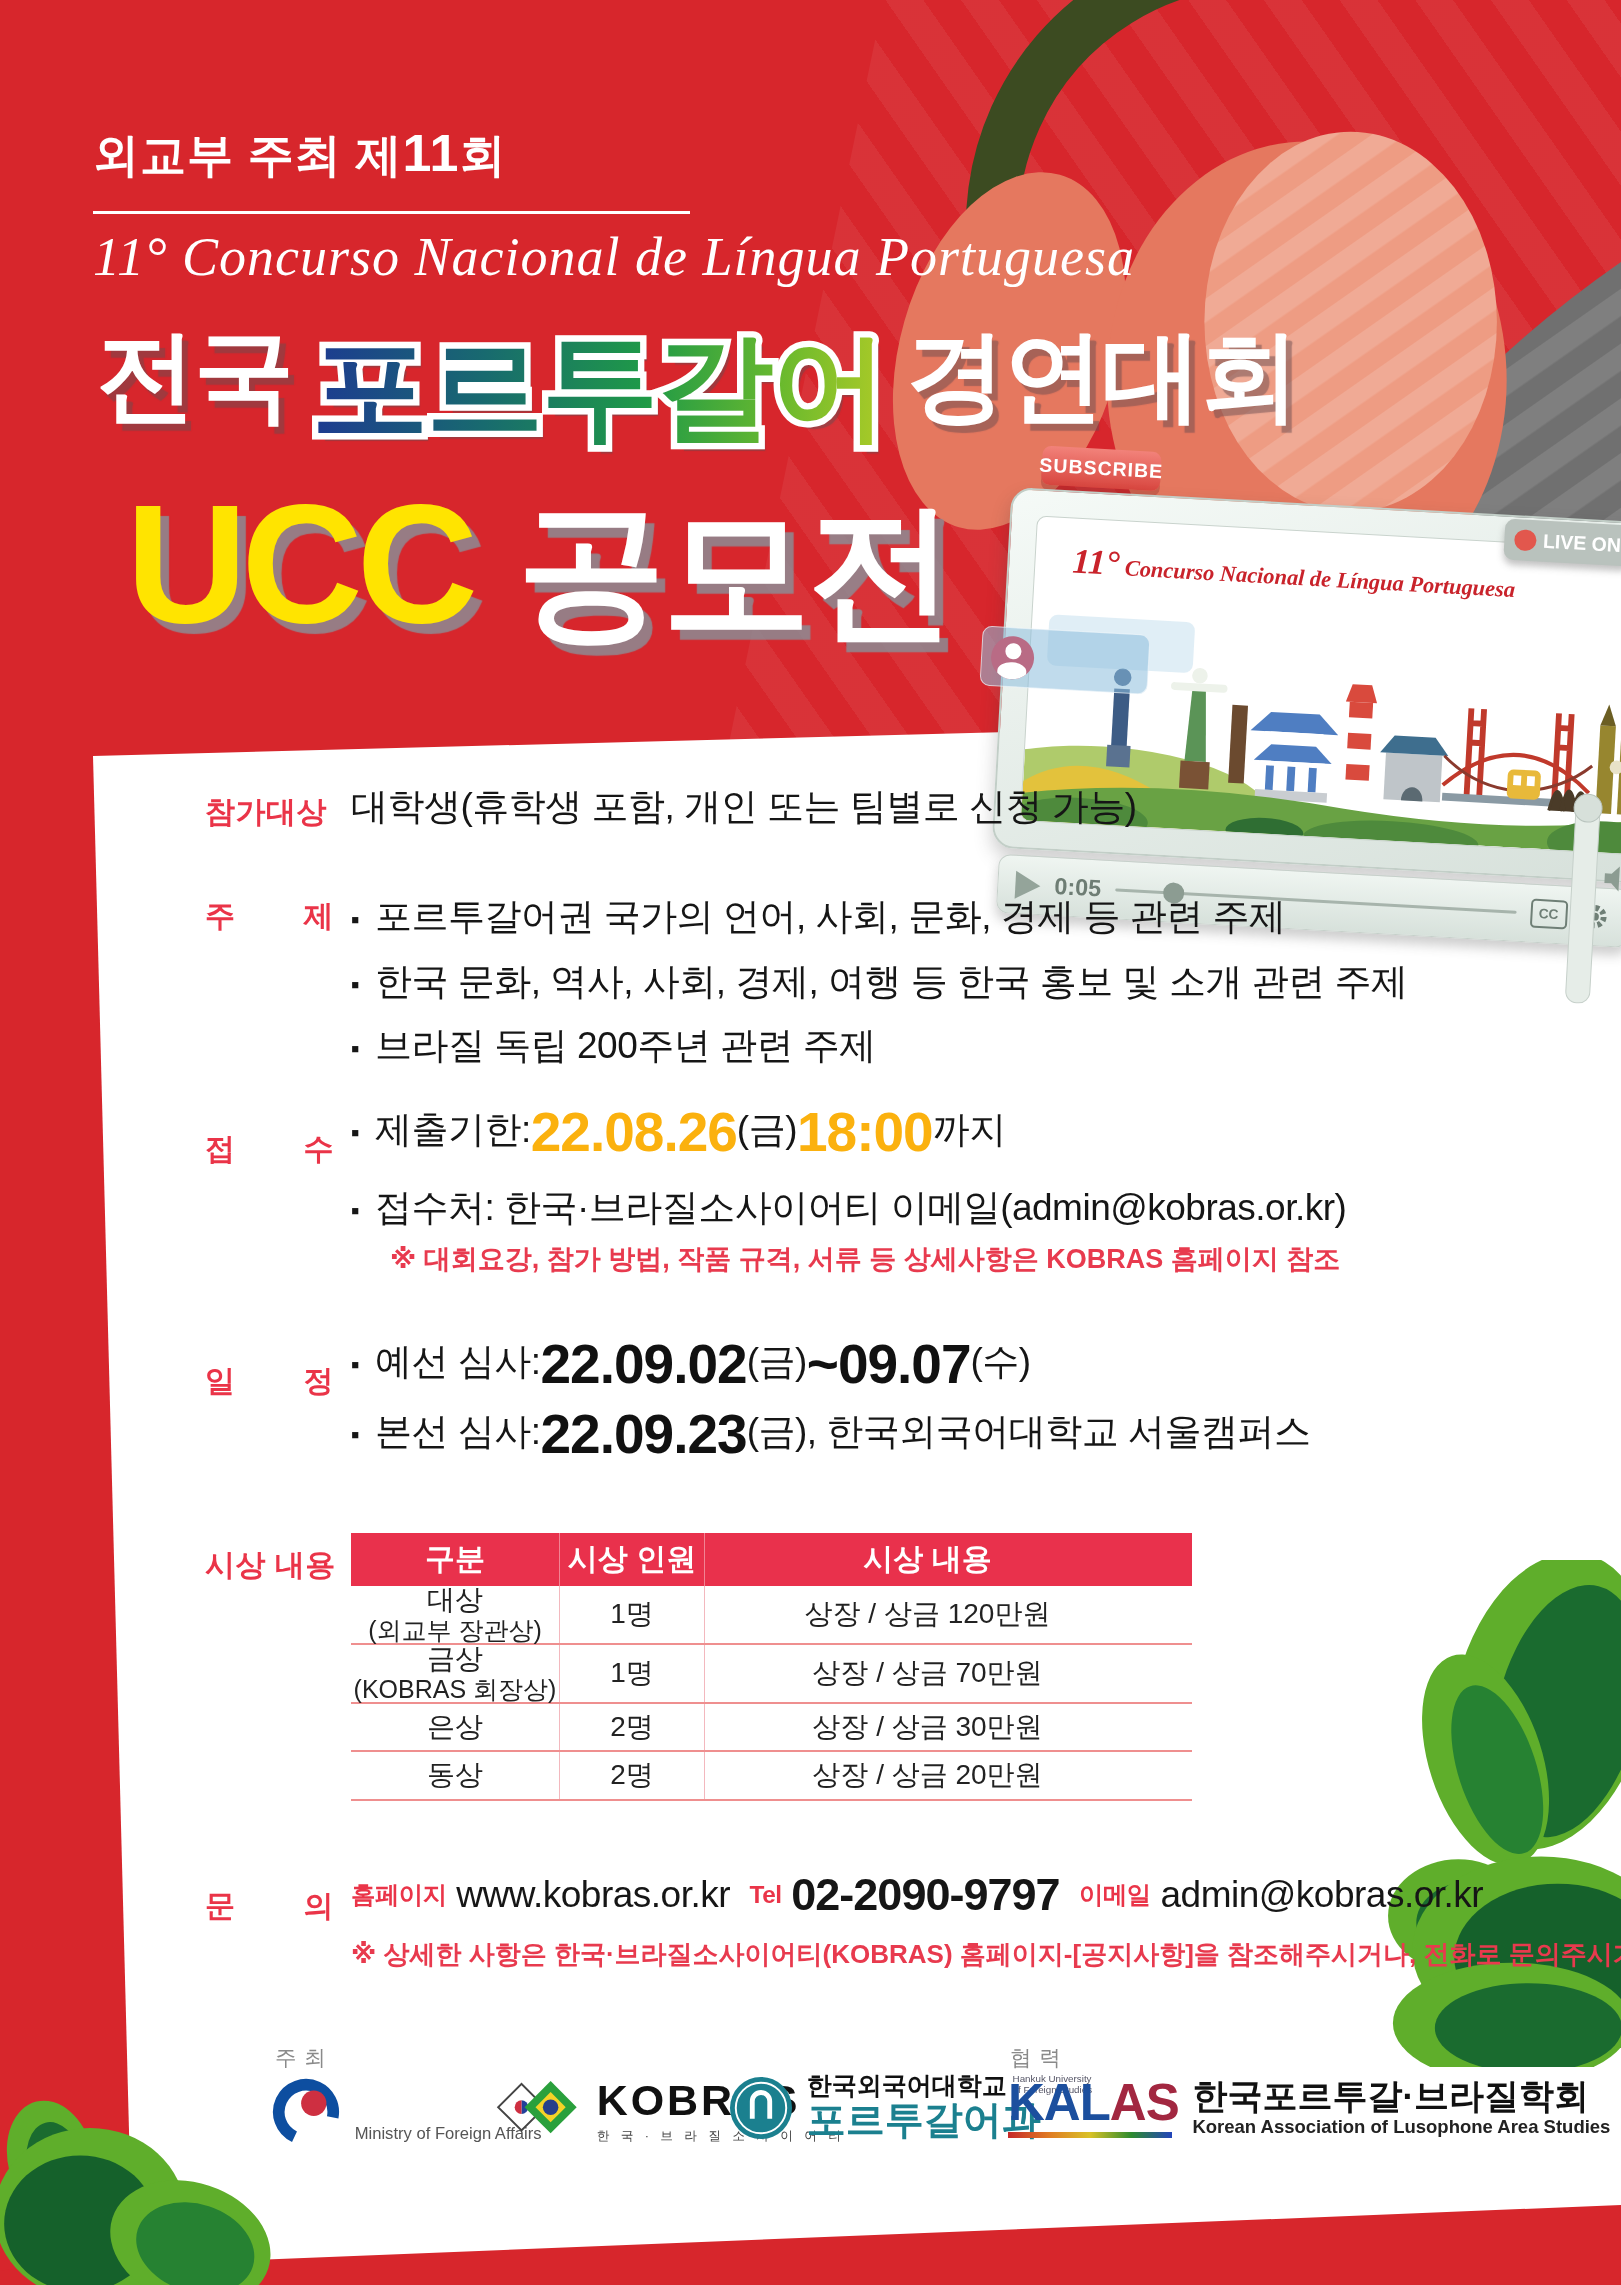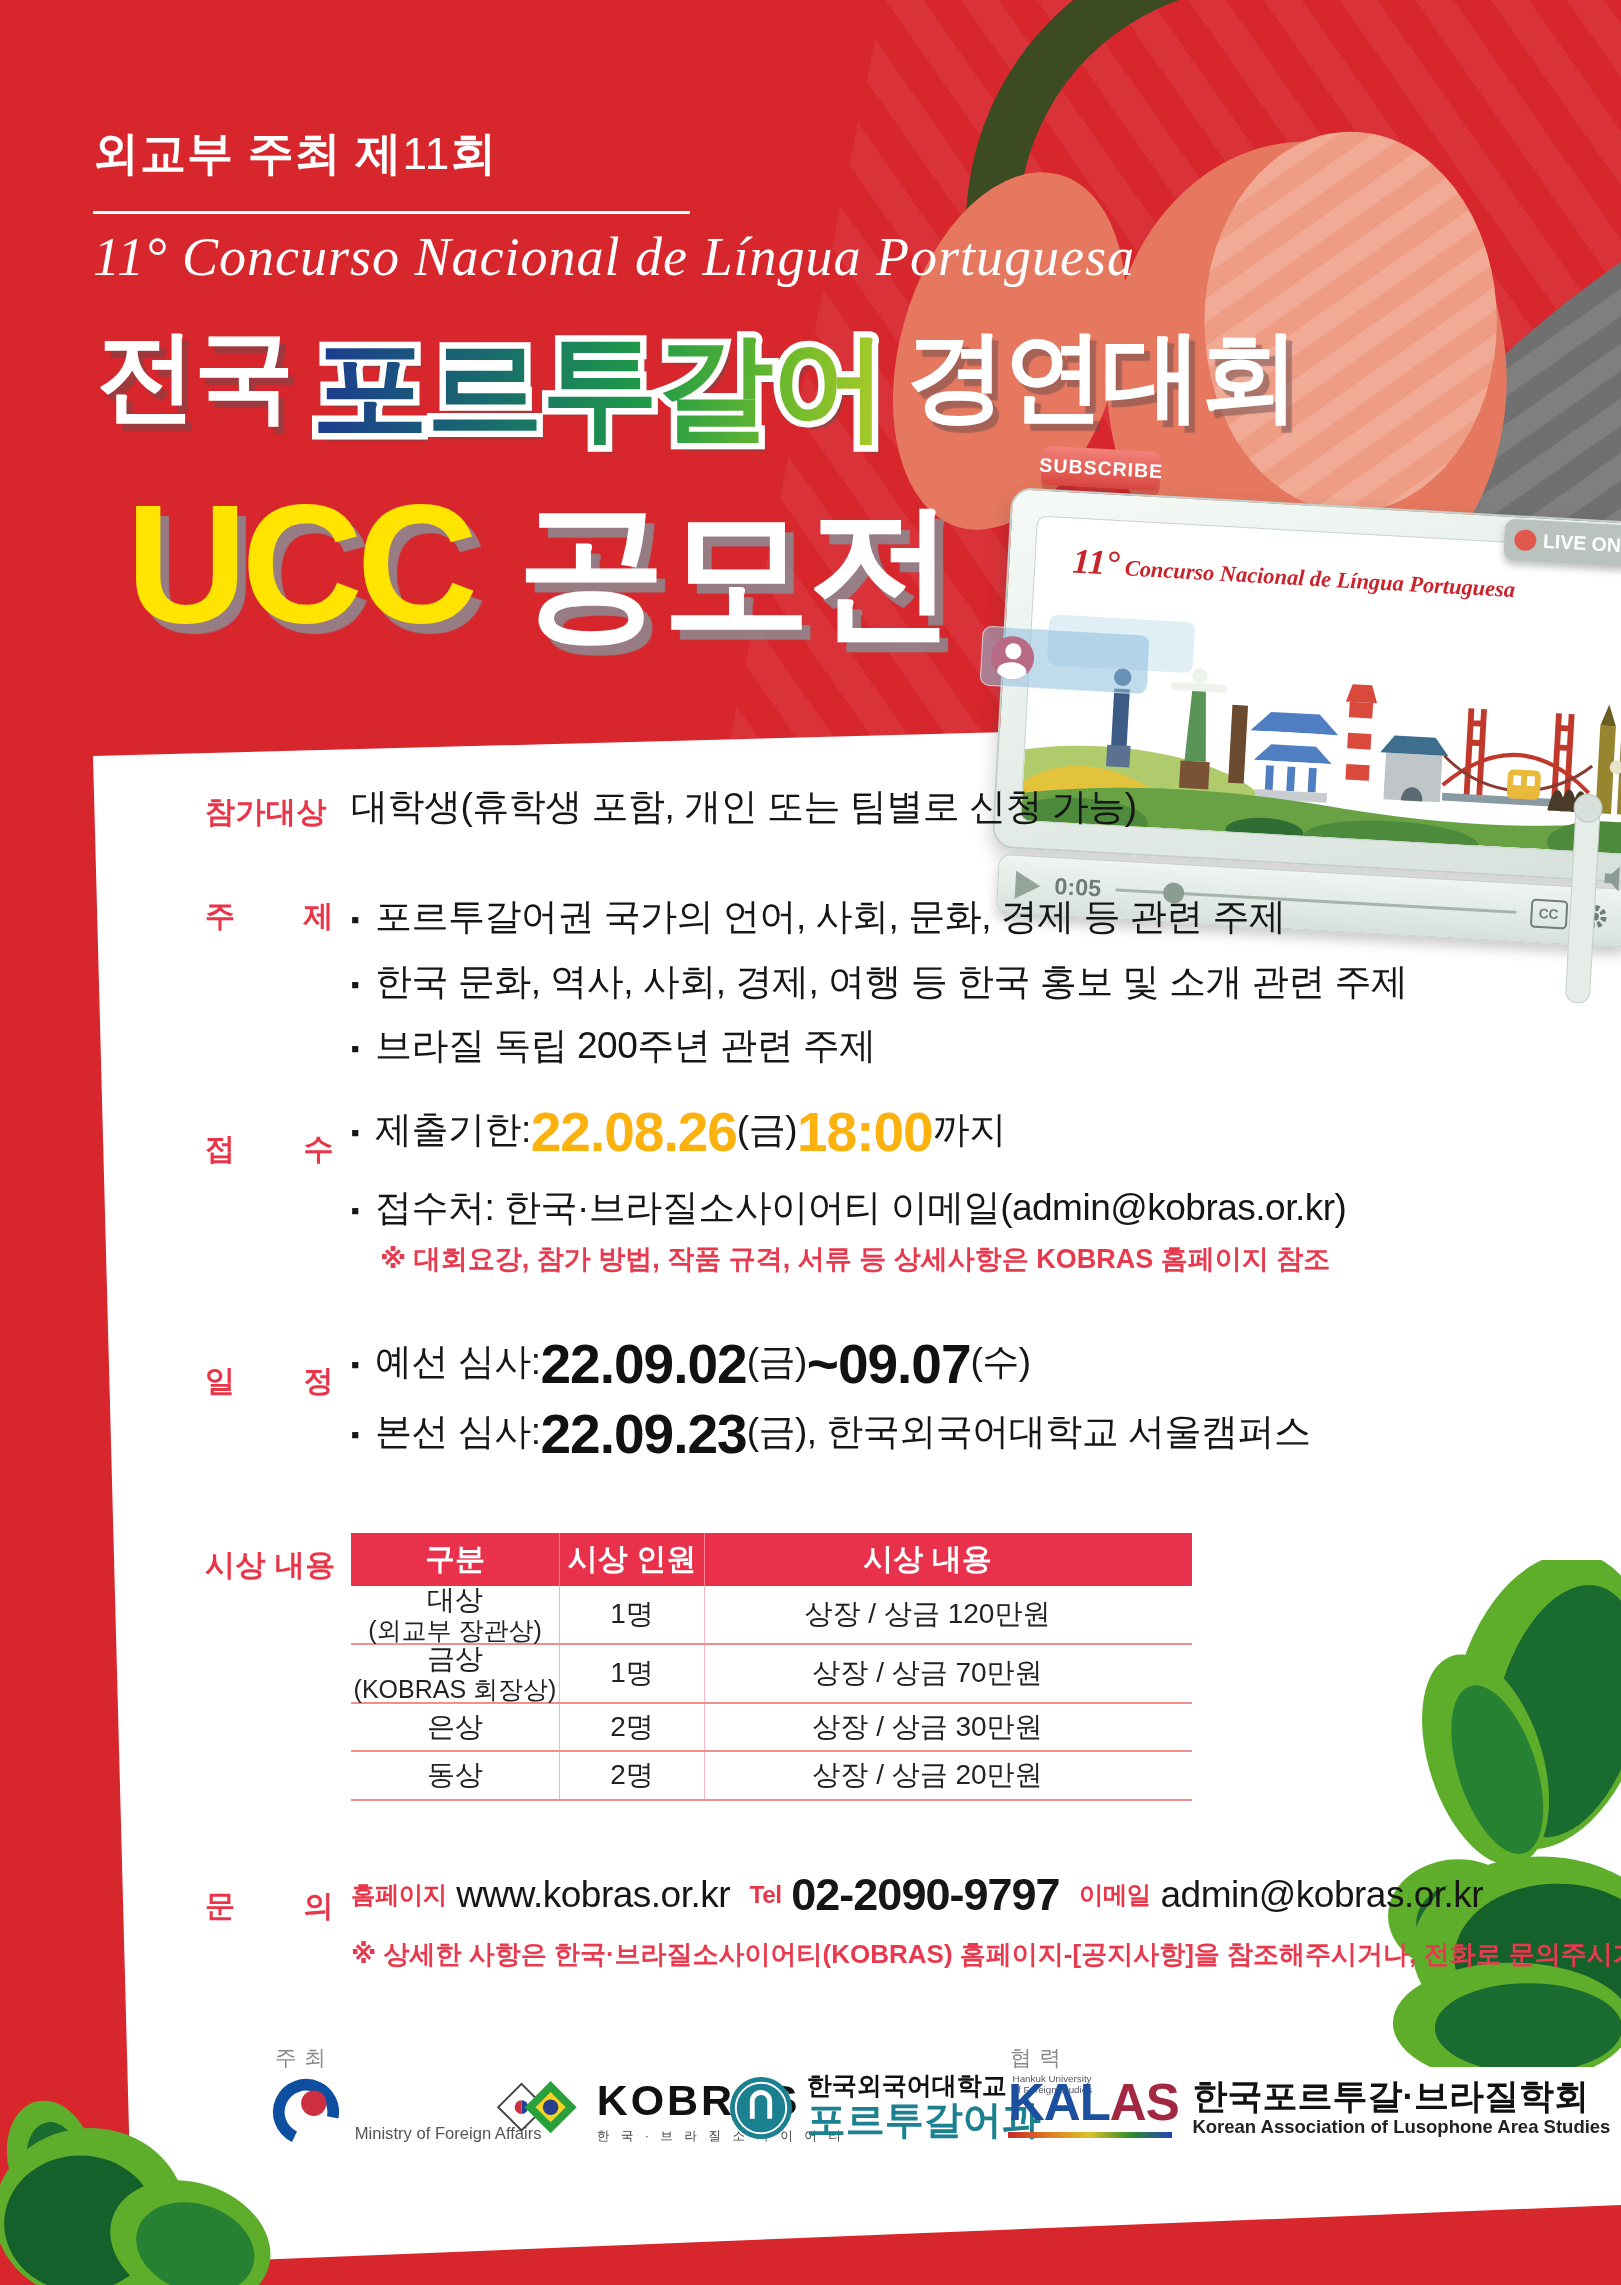--- a/index.html
+++ b/index.html
@@ -15,21 +15,21 @@
     transform:rotate(-1.5deg);transform-origin:top left;z-index:3;}
   .bottom-band{position:absolute;left:-59px;top:2235px;width:1872px;height:215px;background:#D7262C;
     transform:rotate(-2.3deg);z-index:4;}
   .bush{position:absolute;z-index:5;}
   .bush-right{left:1341px;top:1560px;}
   .bush-left{left:0px;top:2092px;}
 
   
   .hdr{position:absolute;z-index:7;color:#fff;}
   .host-line{left:93px;top:123px;font-size:46px;font-weight:800;letter-spacing:1px;}
-  .host-line .big{font-size:44px;font-weight:400;}
+  .host-line .big{font-size:52px;font-weight:700;}
   .hrule{position:absolute;left:93px;top:211px;width:597px;height:2.9px;background:#fff;z-index:7;}
   .subtitle{left:93px;top:226px;font-family:"Liberation Serif","DejaVu Serif",serif;font-style:italic;
     font-size:54px;font-weight:500;letter-spacing:1px;}
   .title-line{position:absolute;left:96px;top:310px;z-index:7;display:flex;align-items:flex-end;gap:19.5px;}
   .t-white{font-size:100px;font-weight:900;color:#fff;letter-spacing:-2px;
     text-shadow:5.9px 6.8px 1px rgba(105,75,80,0.50);}
   .grad-wrap{position:relative;display:inline-block;}
   .grad-txt{font-size:117px;font-weight:900;letter-spacing:-2px;line-height:1;}
   .grad-back{color:#fff;-webkit-text-stroke:12.7px #fff;text-shadow:6.8px 7.8px 1px rgba(105,75,80,0.50);}
   .grad-front{position:absolute;left:0;top:0;color:transparent;
@@ -83,21 +83,21 @@
 
   
   .content{position:absolute;inset:0;z-index:8;}
   .lbl{position:absolute;left:205px;color:#EA3448;font-size:30px;font-weight:800;letter-spacing:0.5px;}
   .lbl.spread{width:129px;display:inline-flex;justify-content:space-between;}
   .txt{position:absolute;left:351px;color:#161616;font-size:37px;font-weight:500;letter-spacing:-0.5px;white-space:nowrap;}
   .bullet{display:inline-block;margin-right:15.6px;color:#161616;font-size:25px;vertical-align:middle;}
   .bignum{font-size:55px;font-weight:800;letter-spacing:-1px;}
   .yellow{color:#FBB10E;}
   .blacknum{color:#111;}
-  .rednote{position:absolute;left:380px;color:#E83A4E;font-size:27px;font-weight:600;white-space:nowrap;}
+  .rednote{position:absolute;left:390px;color:#E83A4E;font-size:27px;font-weight:600;white-space:nowrap;}
 
   
   .awards{position:absolute;left:351px;top:1533px;width:841px;font-size:28px;color:#222;}
   .aw-head{display:flex;height:53px;background:#E9314C;color:#fff;font-weight:700;font-size:30px;}
   .aw-head .c{display:flex;align-items:center;justify-content:center;border-right:1px solid rgba(255,255,255,0.4);}
   .aw-head .c:last-child{border-right:none;}
   .aw-row{display:flex;border-bottom:2px solid #EF8F8F;}
   .aw-row .c{display:flex;flex-direction:column;align-items:center;justify-content:center;
     border-right:1px solid #F3B8BE;line-height:1.15;}
   .aw-row .c:last-child{border-right:none;}

